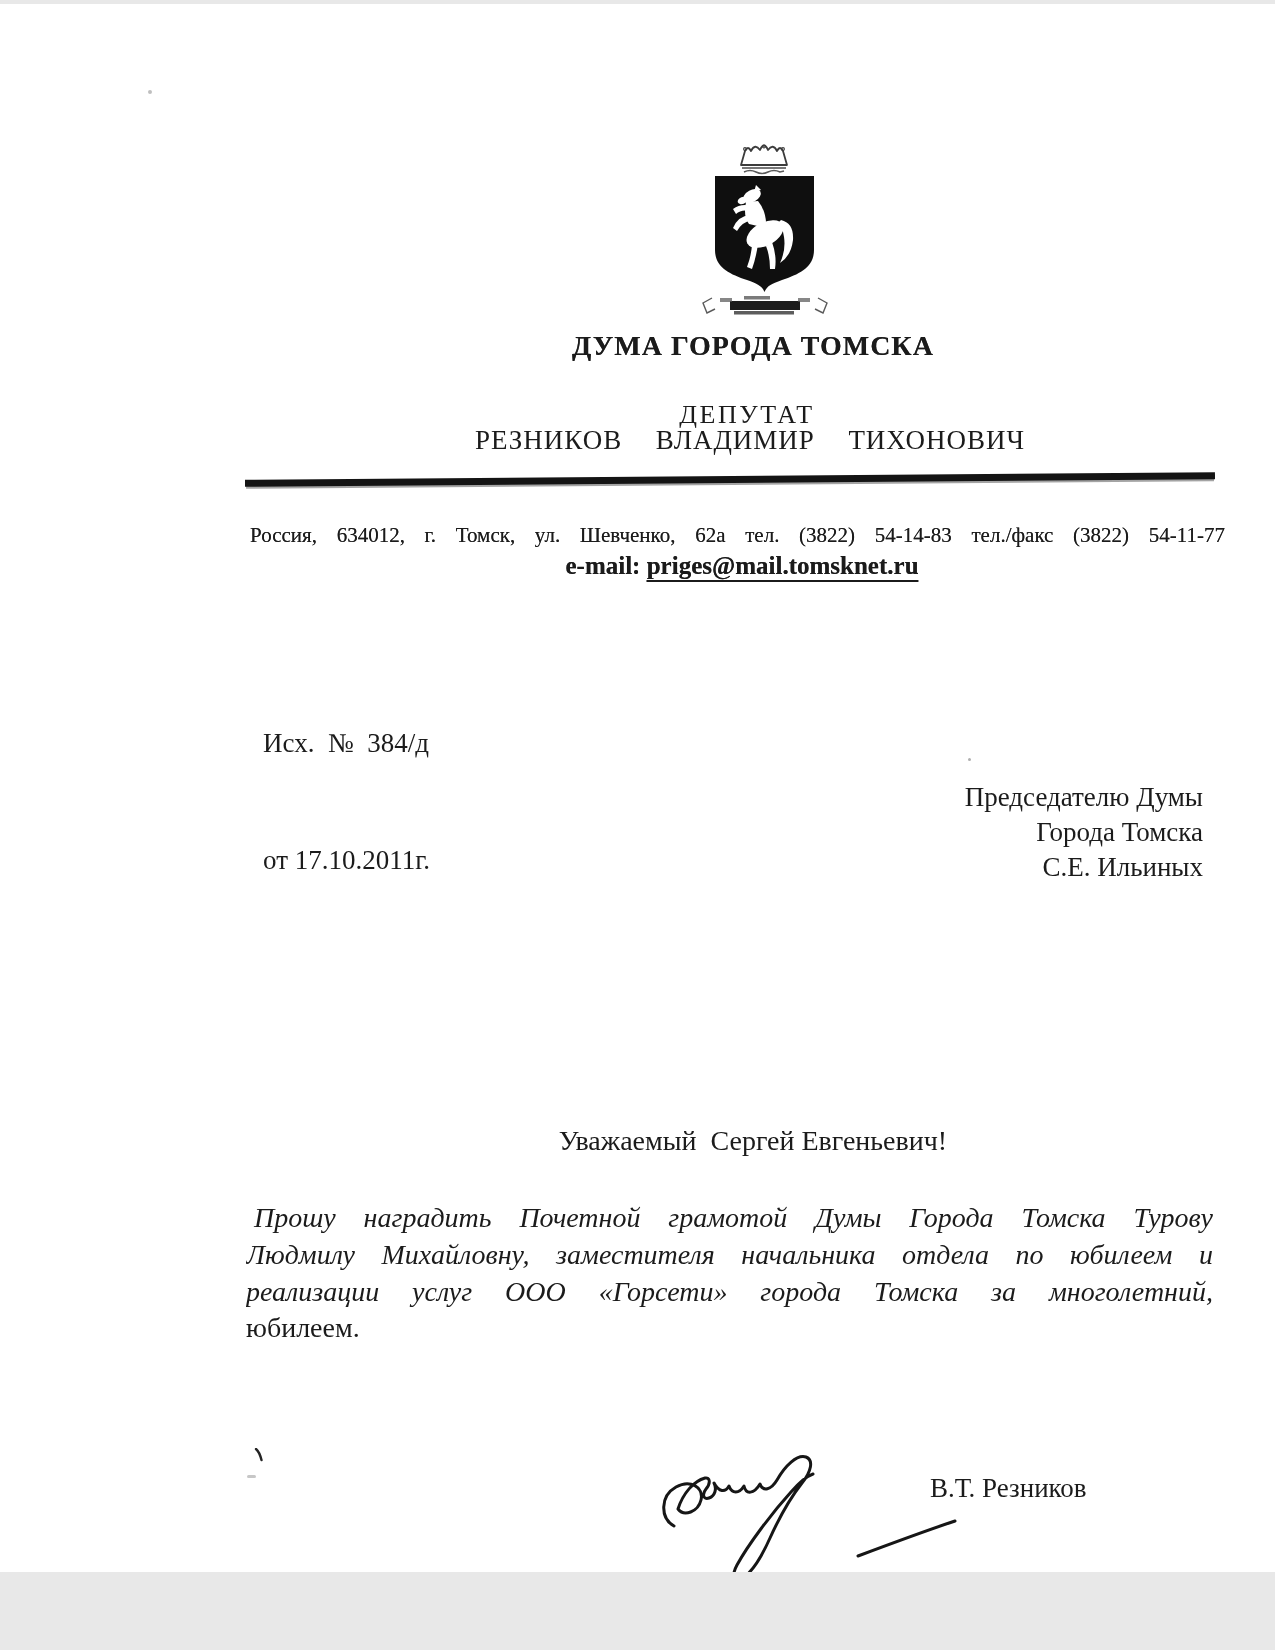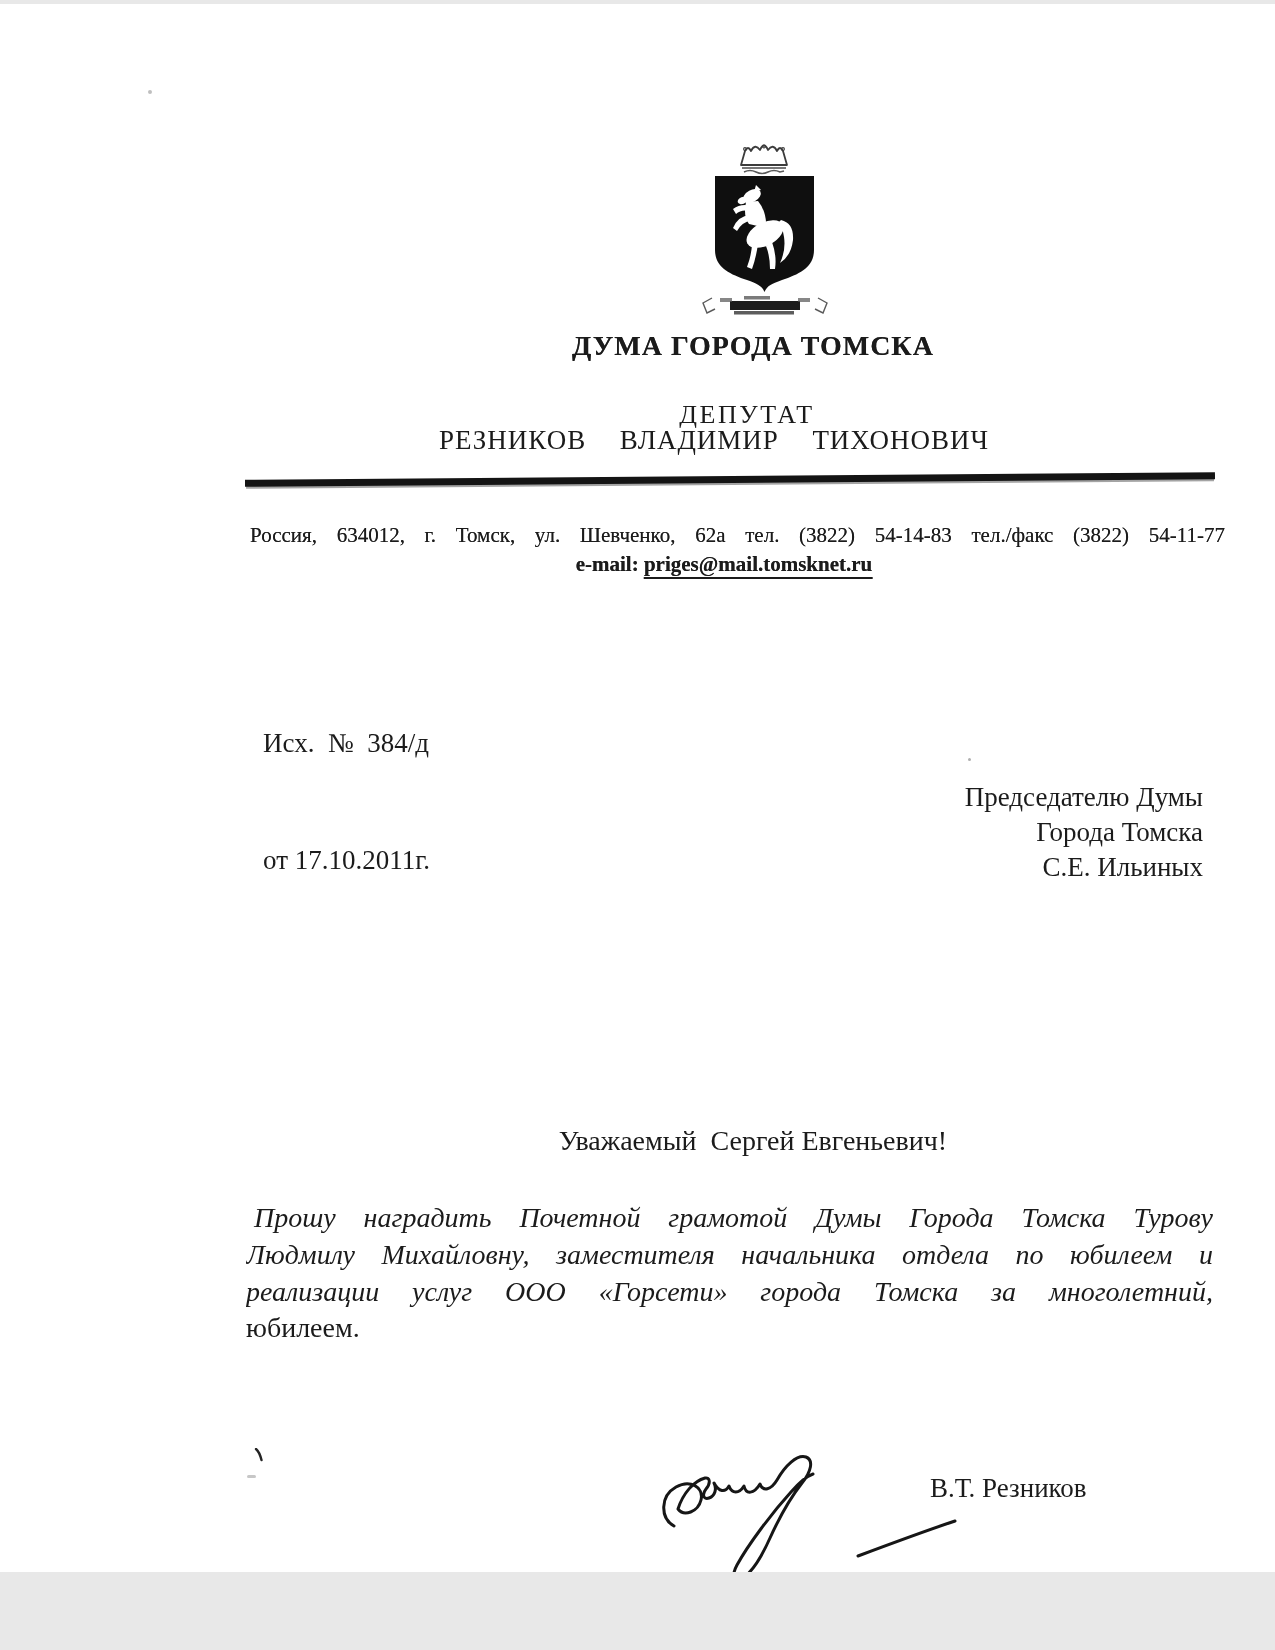--- a/index.html
+++ b/index.html
@@ -12,31 +12,31 @@
     font-family:"Liberation Serif","DejaVu Serif",serif;
     color:#1b1b1b;
   }
   .abs{position:absolute;}
   .cx{transform:translateX(-50%);white-space:nowrap;}
   .fuzz{text-shadow:0 0 0.6px rgba(20,20,20,0.75);}
 
   
   .org{top:326px;left:753px;font-size:28px;font-weight:bold;letter-spacing:1px;}
   .role{top:396px;left:747px;font-size:26px;letter-spacing:2.5px;}
-  .person{top:421px;left:714px;font-size:27px;letter-spacing:1px;word-spacing:9px;white-space:pre;}
+  .person{top:421px;left:750px;font-size:27px;letter-spacing:1px;word-spacing:9px;white-space:pre;}
 
   
   .rule{top:472px;left:245px;width:970px;height:7px;background:#141414;
         transform:rotate(-0.45deg);box-shadow:0 3px 0 -1px rgba(90,90,90,0.55);}
 
   
   .addr{top:515px;left:250px;width:975px;height:32px;line-height:32px;
         font-size:21px;font-weight:normal;text-align:justify;overflow:hidden;}
   .addr::after{content:"";display:inline-block;width:100%;height:0;}
-  .emailline{top:548px;left:724px;font-size:21px;font-weight:bold;}
+  .emailline{top:548px;left:742px;font-size:25px;font-weight:bold;}
   .emailline .u{border-bottom:2px solid #1b1b1b;padding-bottom:1px;}
 
   
   .ref{top:642px;left:263px;font-size:27px;line-height:39px;white-space:pre;}
 
   
   .addressee{top:776px;right:72px;font-size:27px;line-height:35px;text-align:right;}
 
   
   .salut{top:1121px;left:753px;font-size:28px;white-space:pre;}

